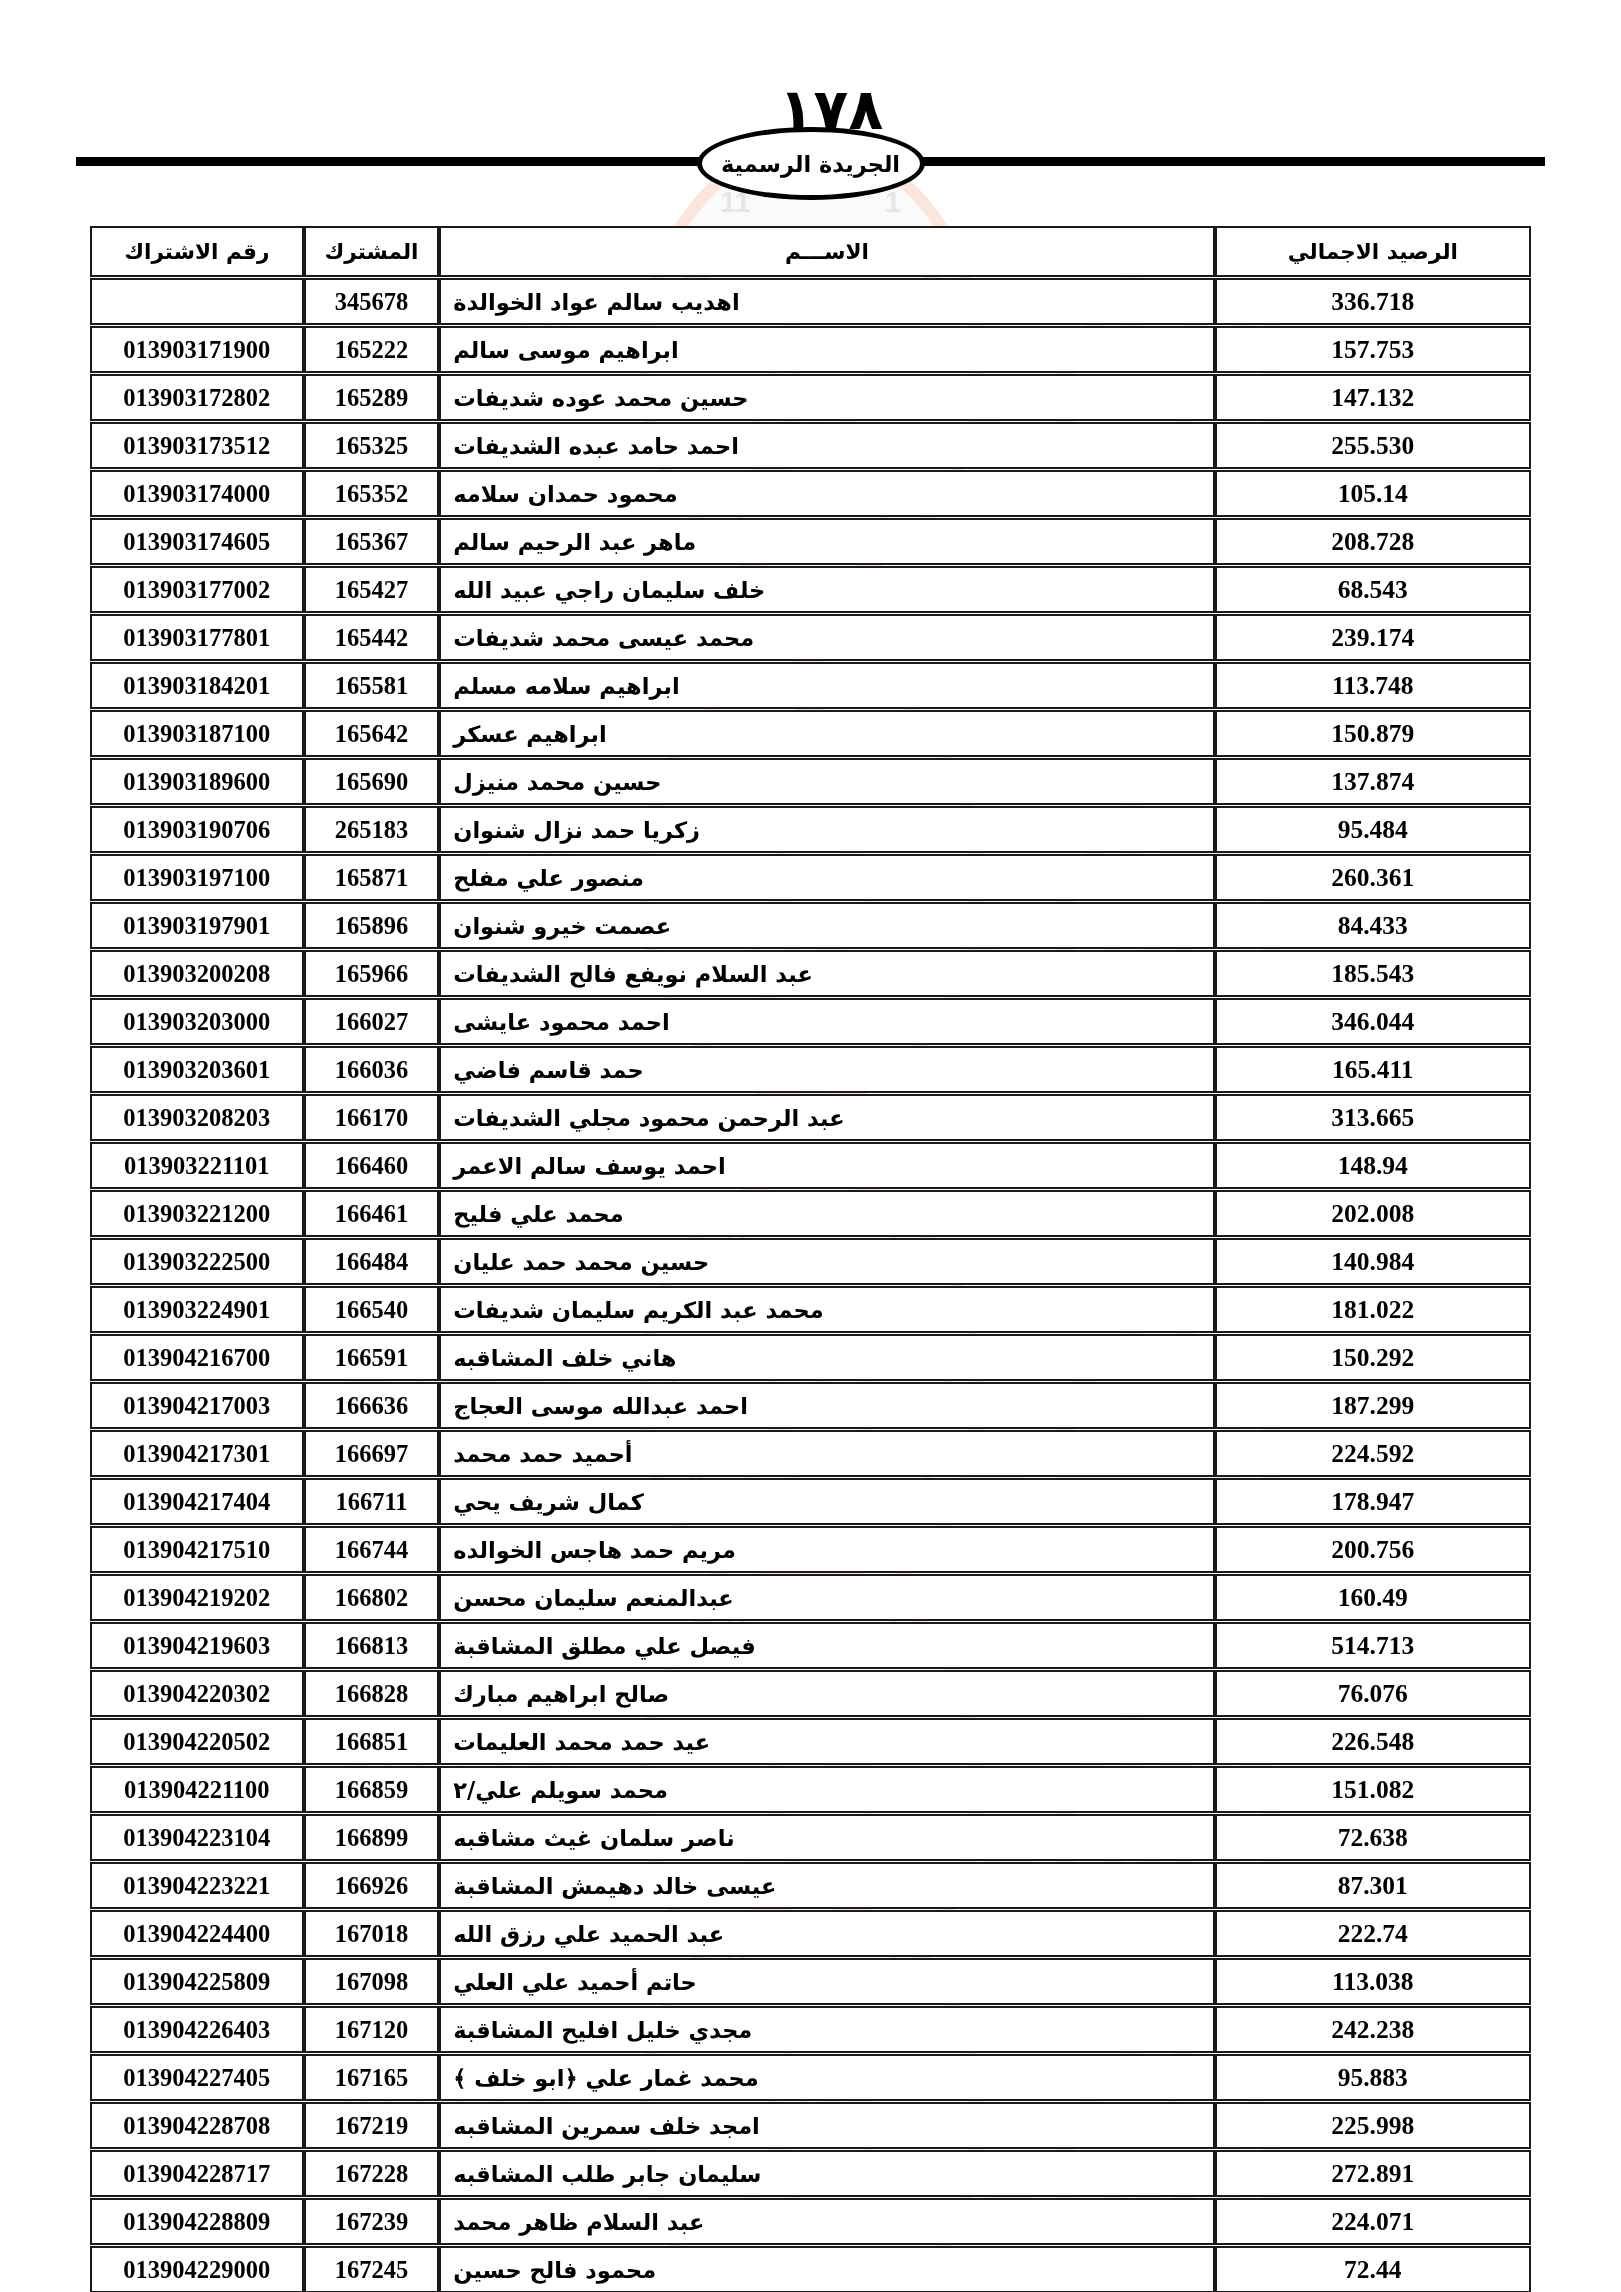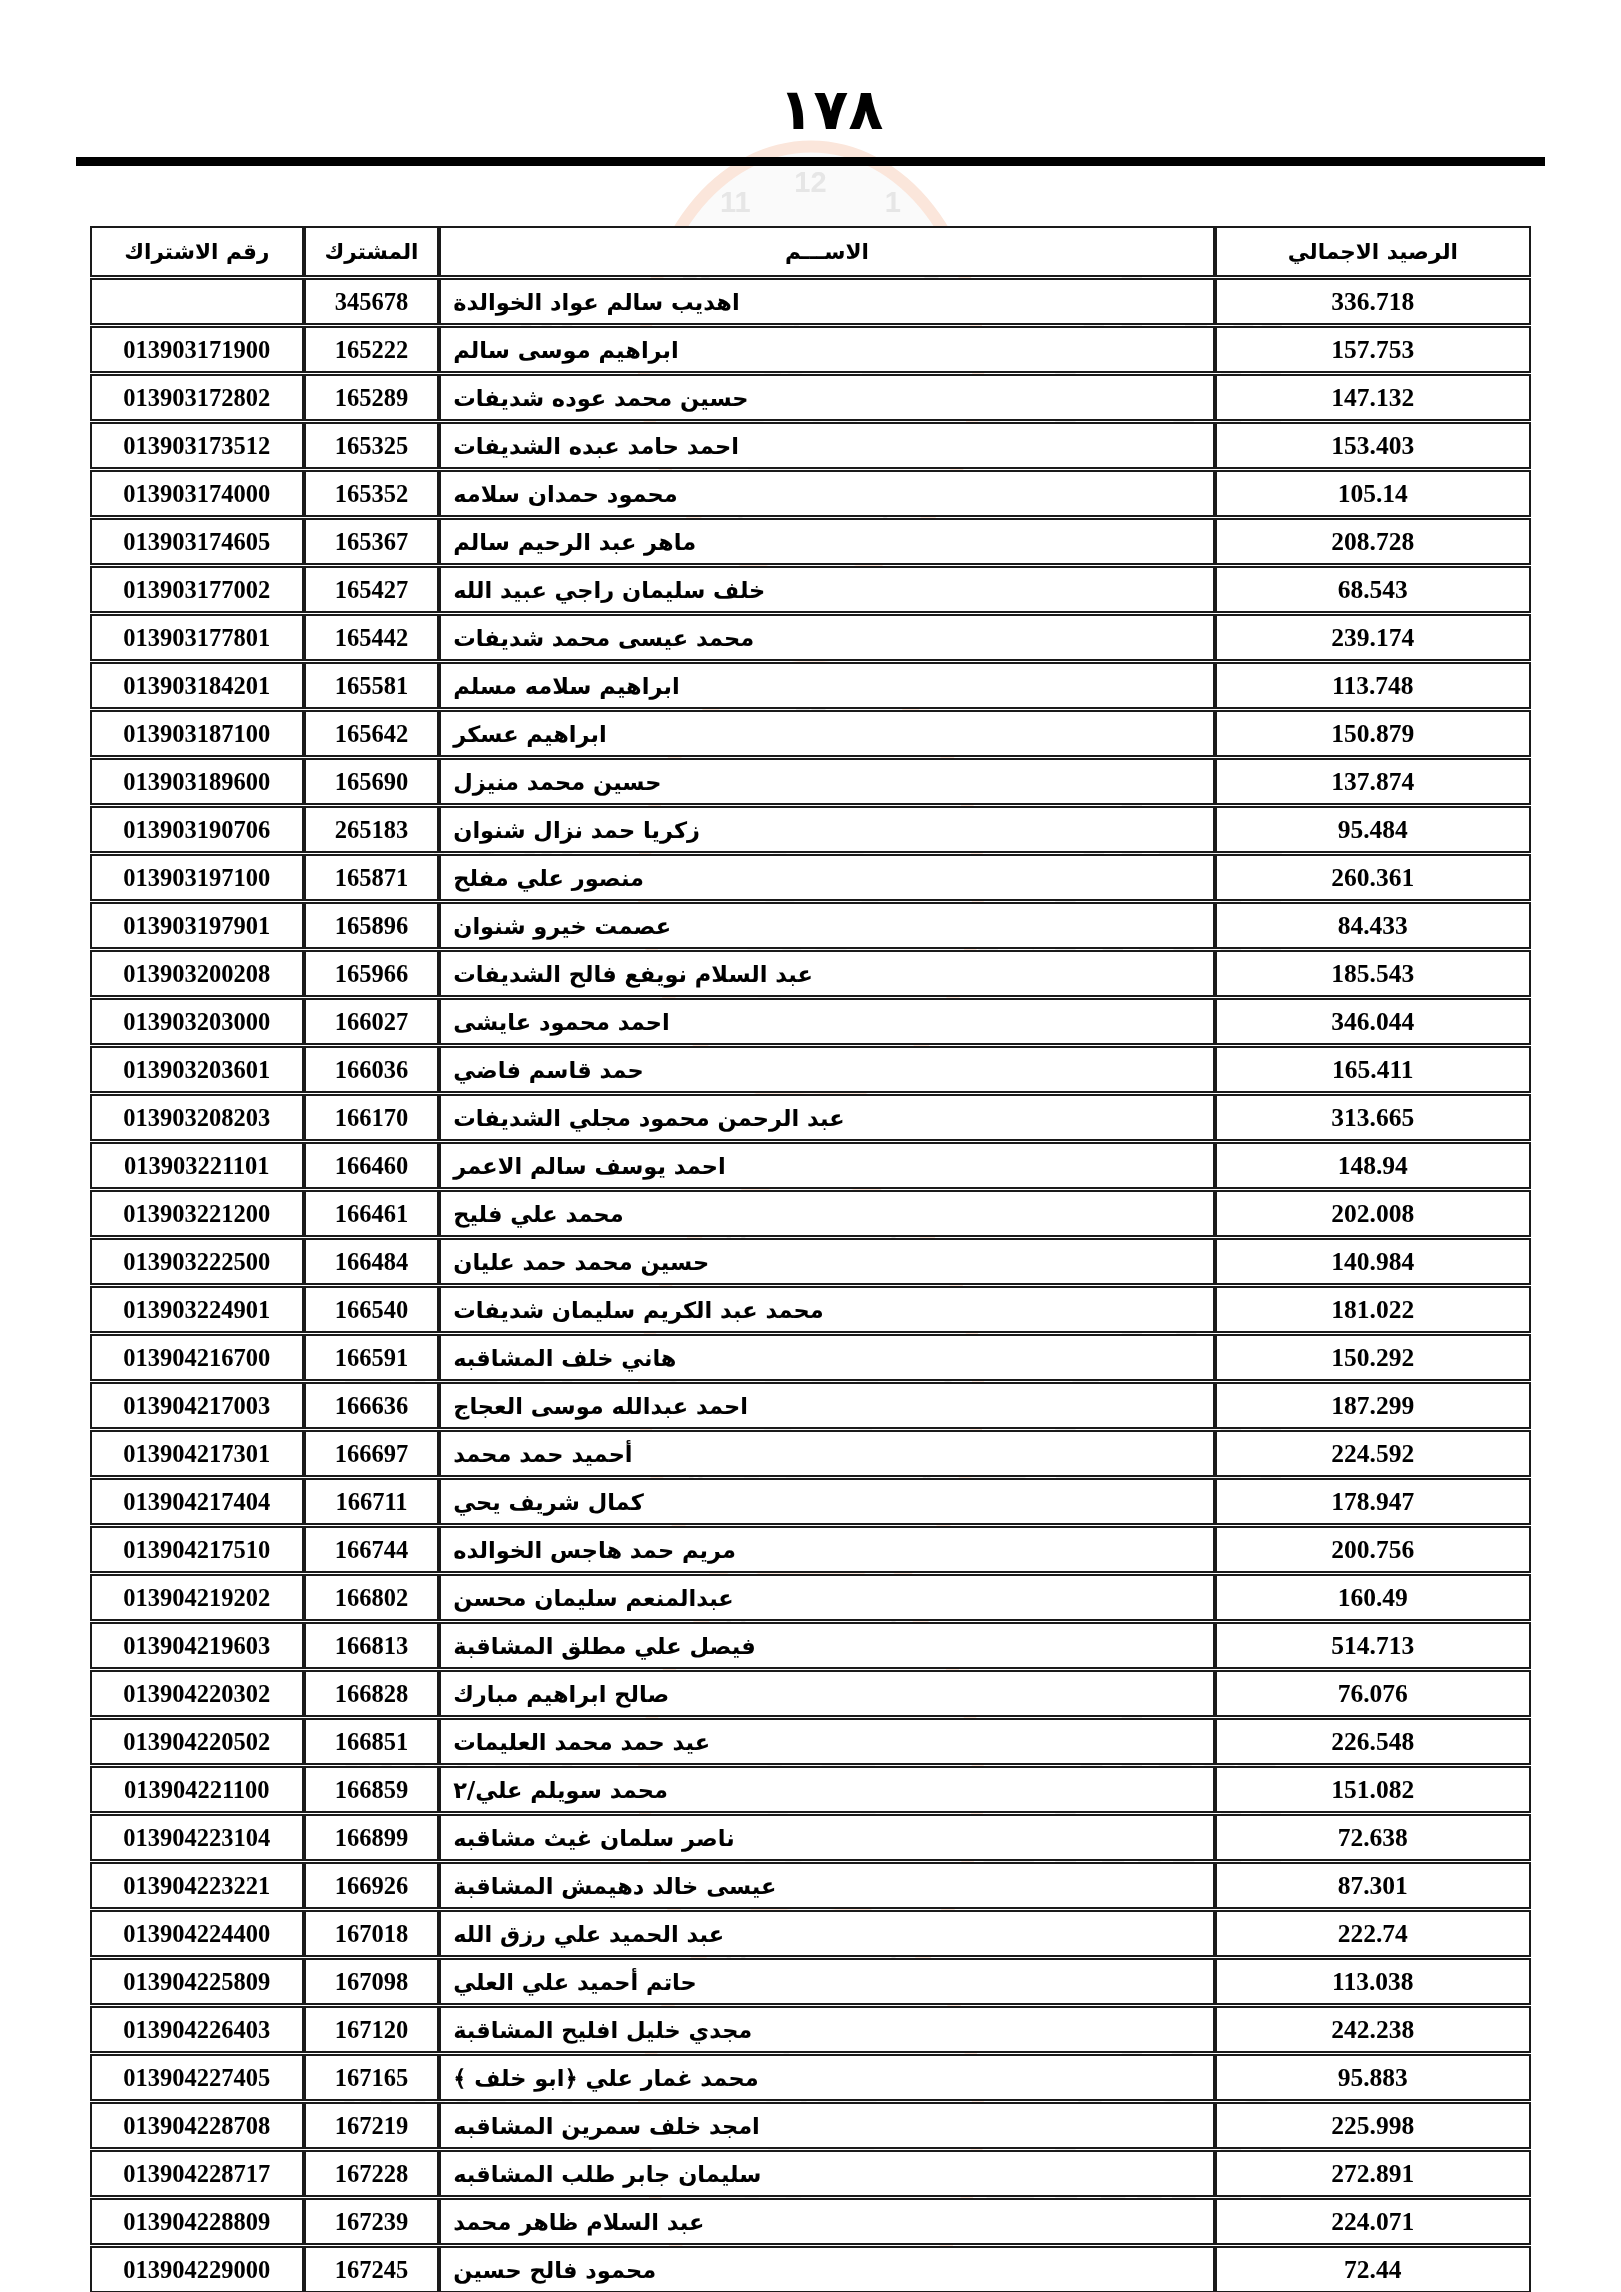--- a/index.html
+++ b/index.html
@@ -359,20 +359,23 @@
     </div>
   </div>
 </div>
 
 <div class="content">
 
   <div class="page-head">
     <div class="page-number">١٧٨</div>
     <div class="rule-wrap">
       <div class="rule-line"></div>
+      <div class="gazette-oval">
+        <span>الجريدة الرسمية</span>
+      </div>
     </div>
   </div>
 
   <div class="table-wrap">
     <table class="ledger">
       <colgroup>
         <col class="c-bal">
           <col class="c-name">
           <col class="c-member">
           <col class="c-subno">
@@ -398,21 +401,21 @@
             <td class="member">165222</td>
             <td class="subno">013903171900</td>
           </tr>
           <tr>
             <td class="bal">147.132</td>
             <td class="name">حسين محمد عوده شديفات</td>
             <td class="member">165289</td>
             <td class="subno">013903172802</td>
           </tr>
           <tr>
-            <td class="bal">153.403</td>
+            <td class="bal">255.530</td>
             <td class="name">احمد حامد عبده الشديفات</td>
             <td class="member">165325</td>
             <td class="subno">013903173512</td>
           </tr>
           <tr>
             <td class="bal">105.14</td>
             <td class="name">محمود حمدان سلامه</td>
             <td class="member">165352</td>
             <td class="subno">013903174000</td>
           </tr>

